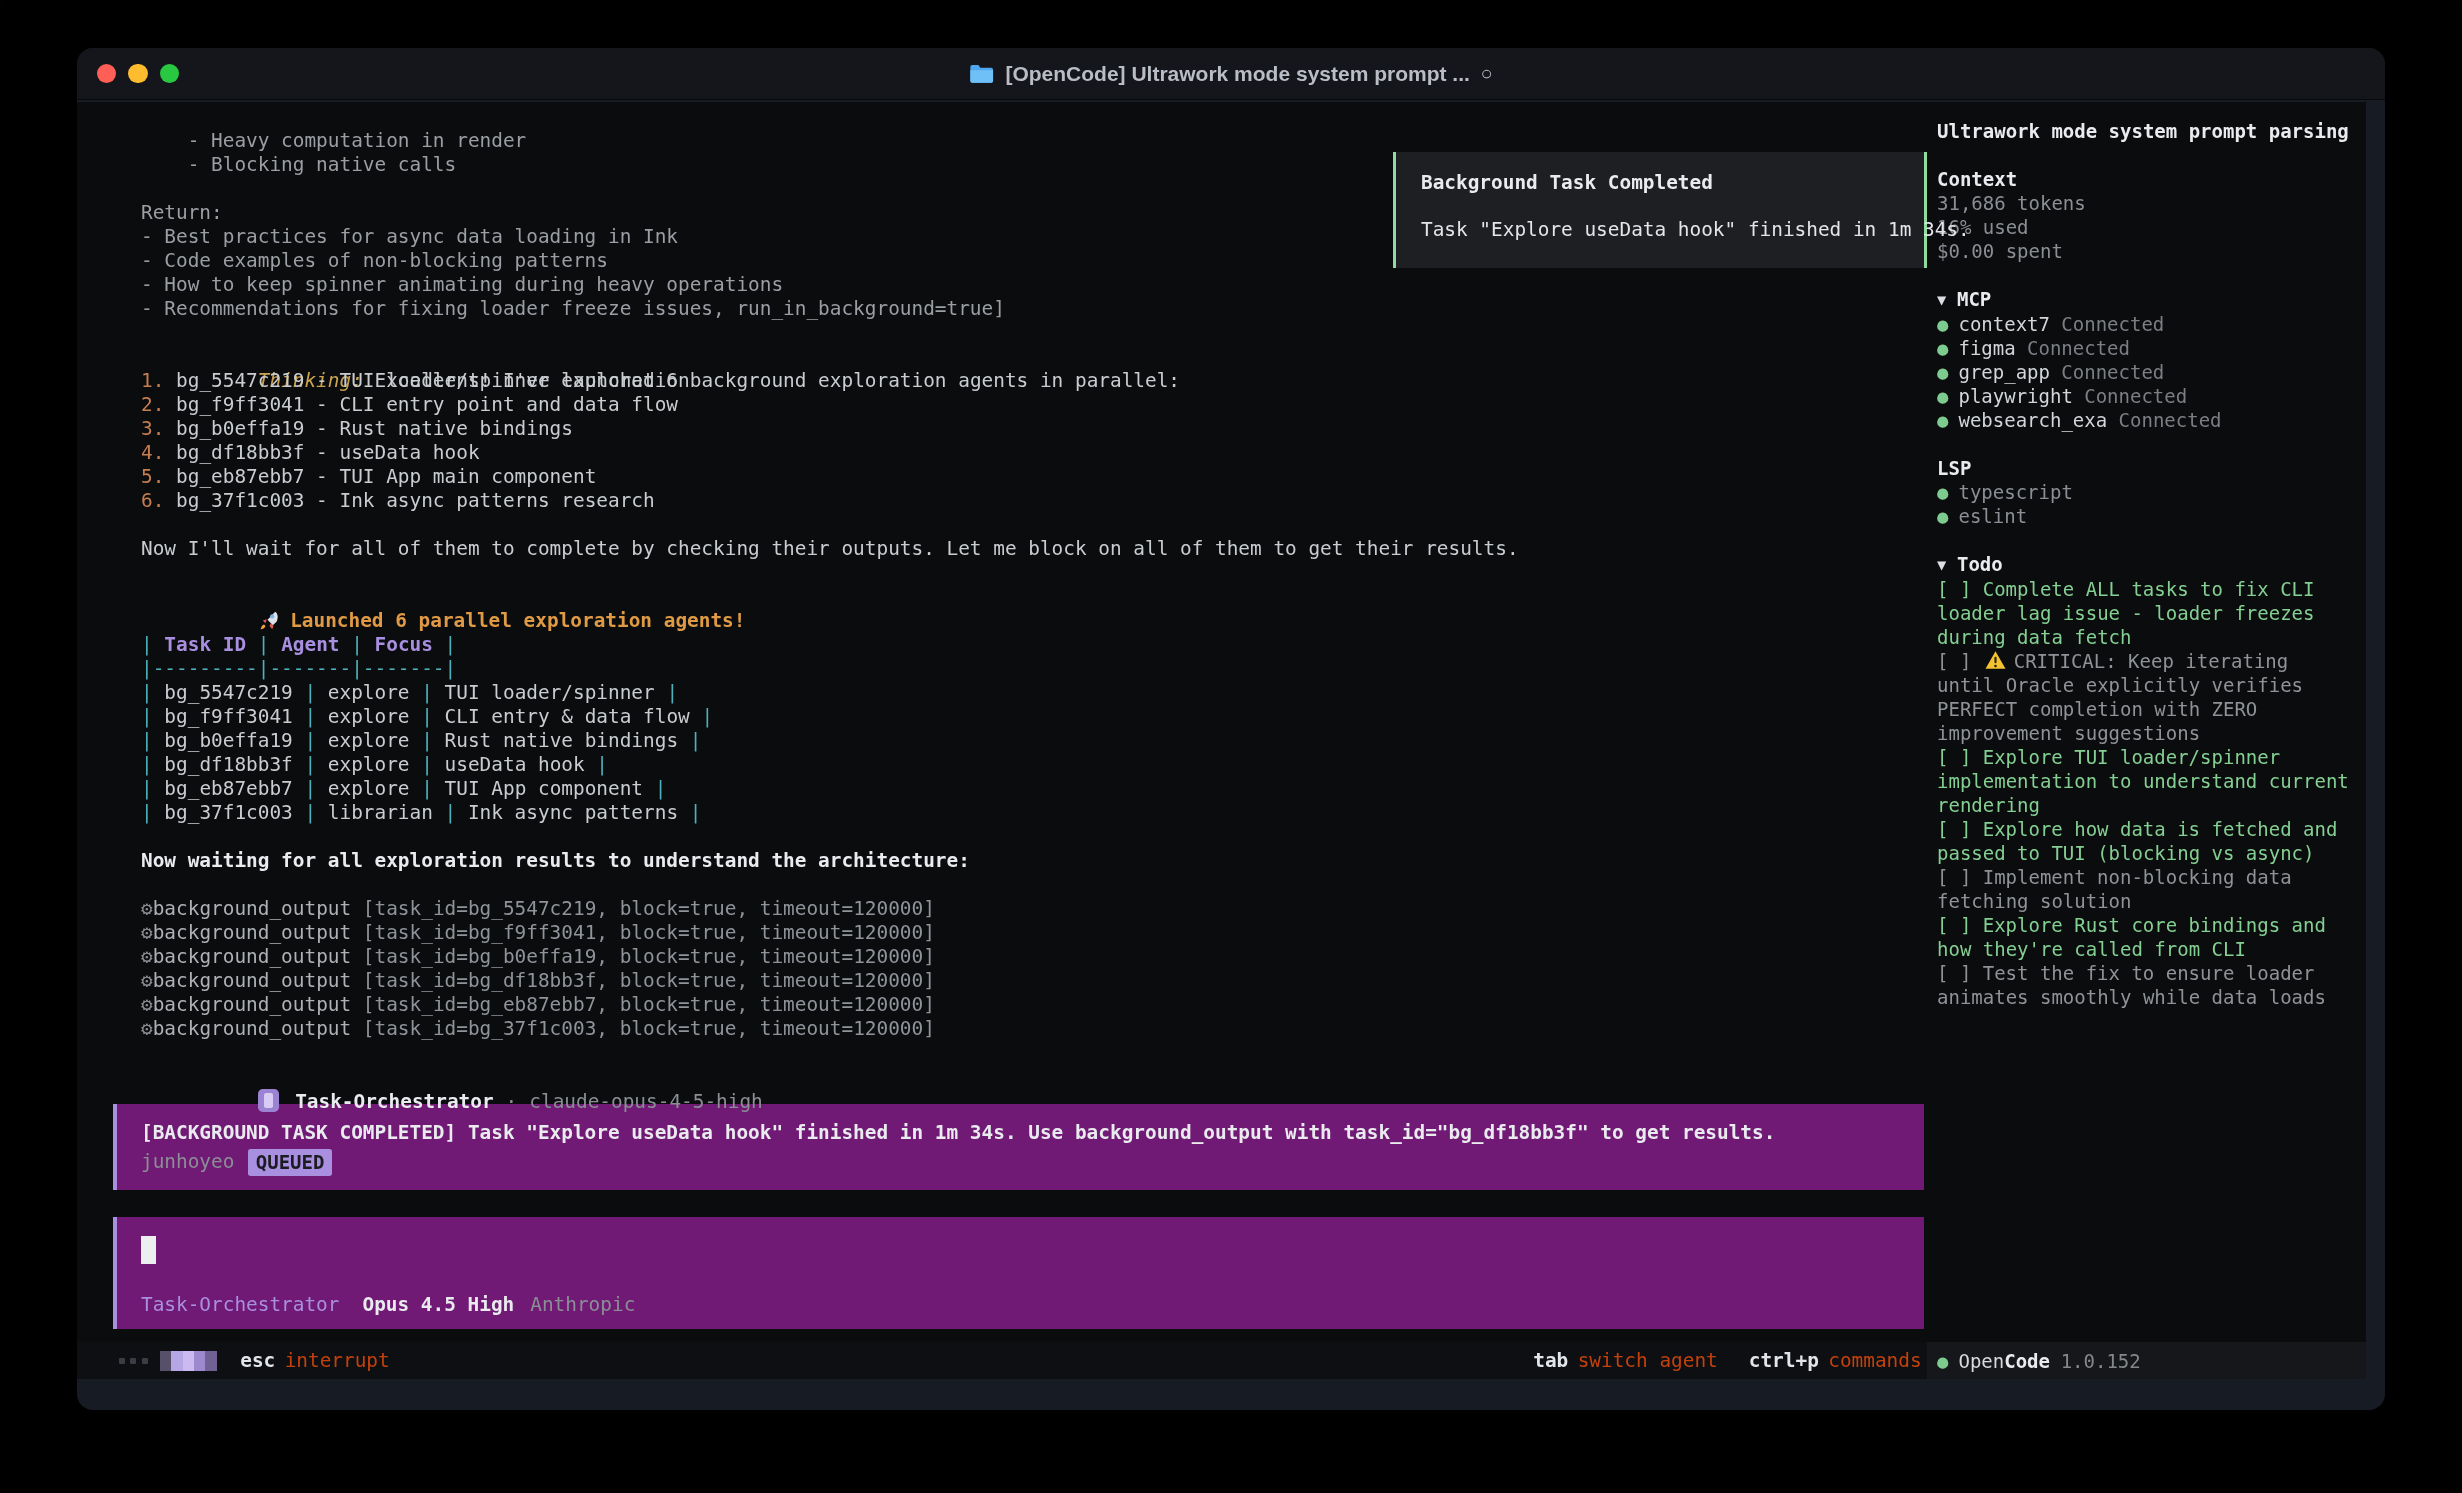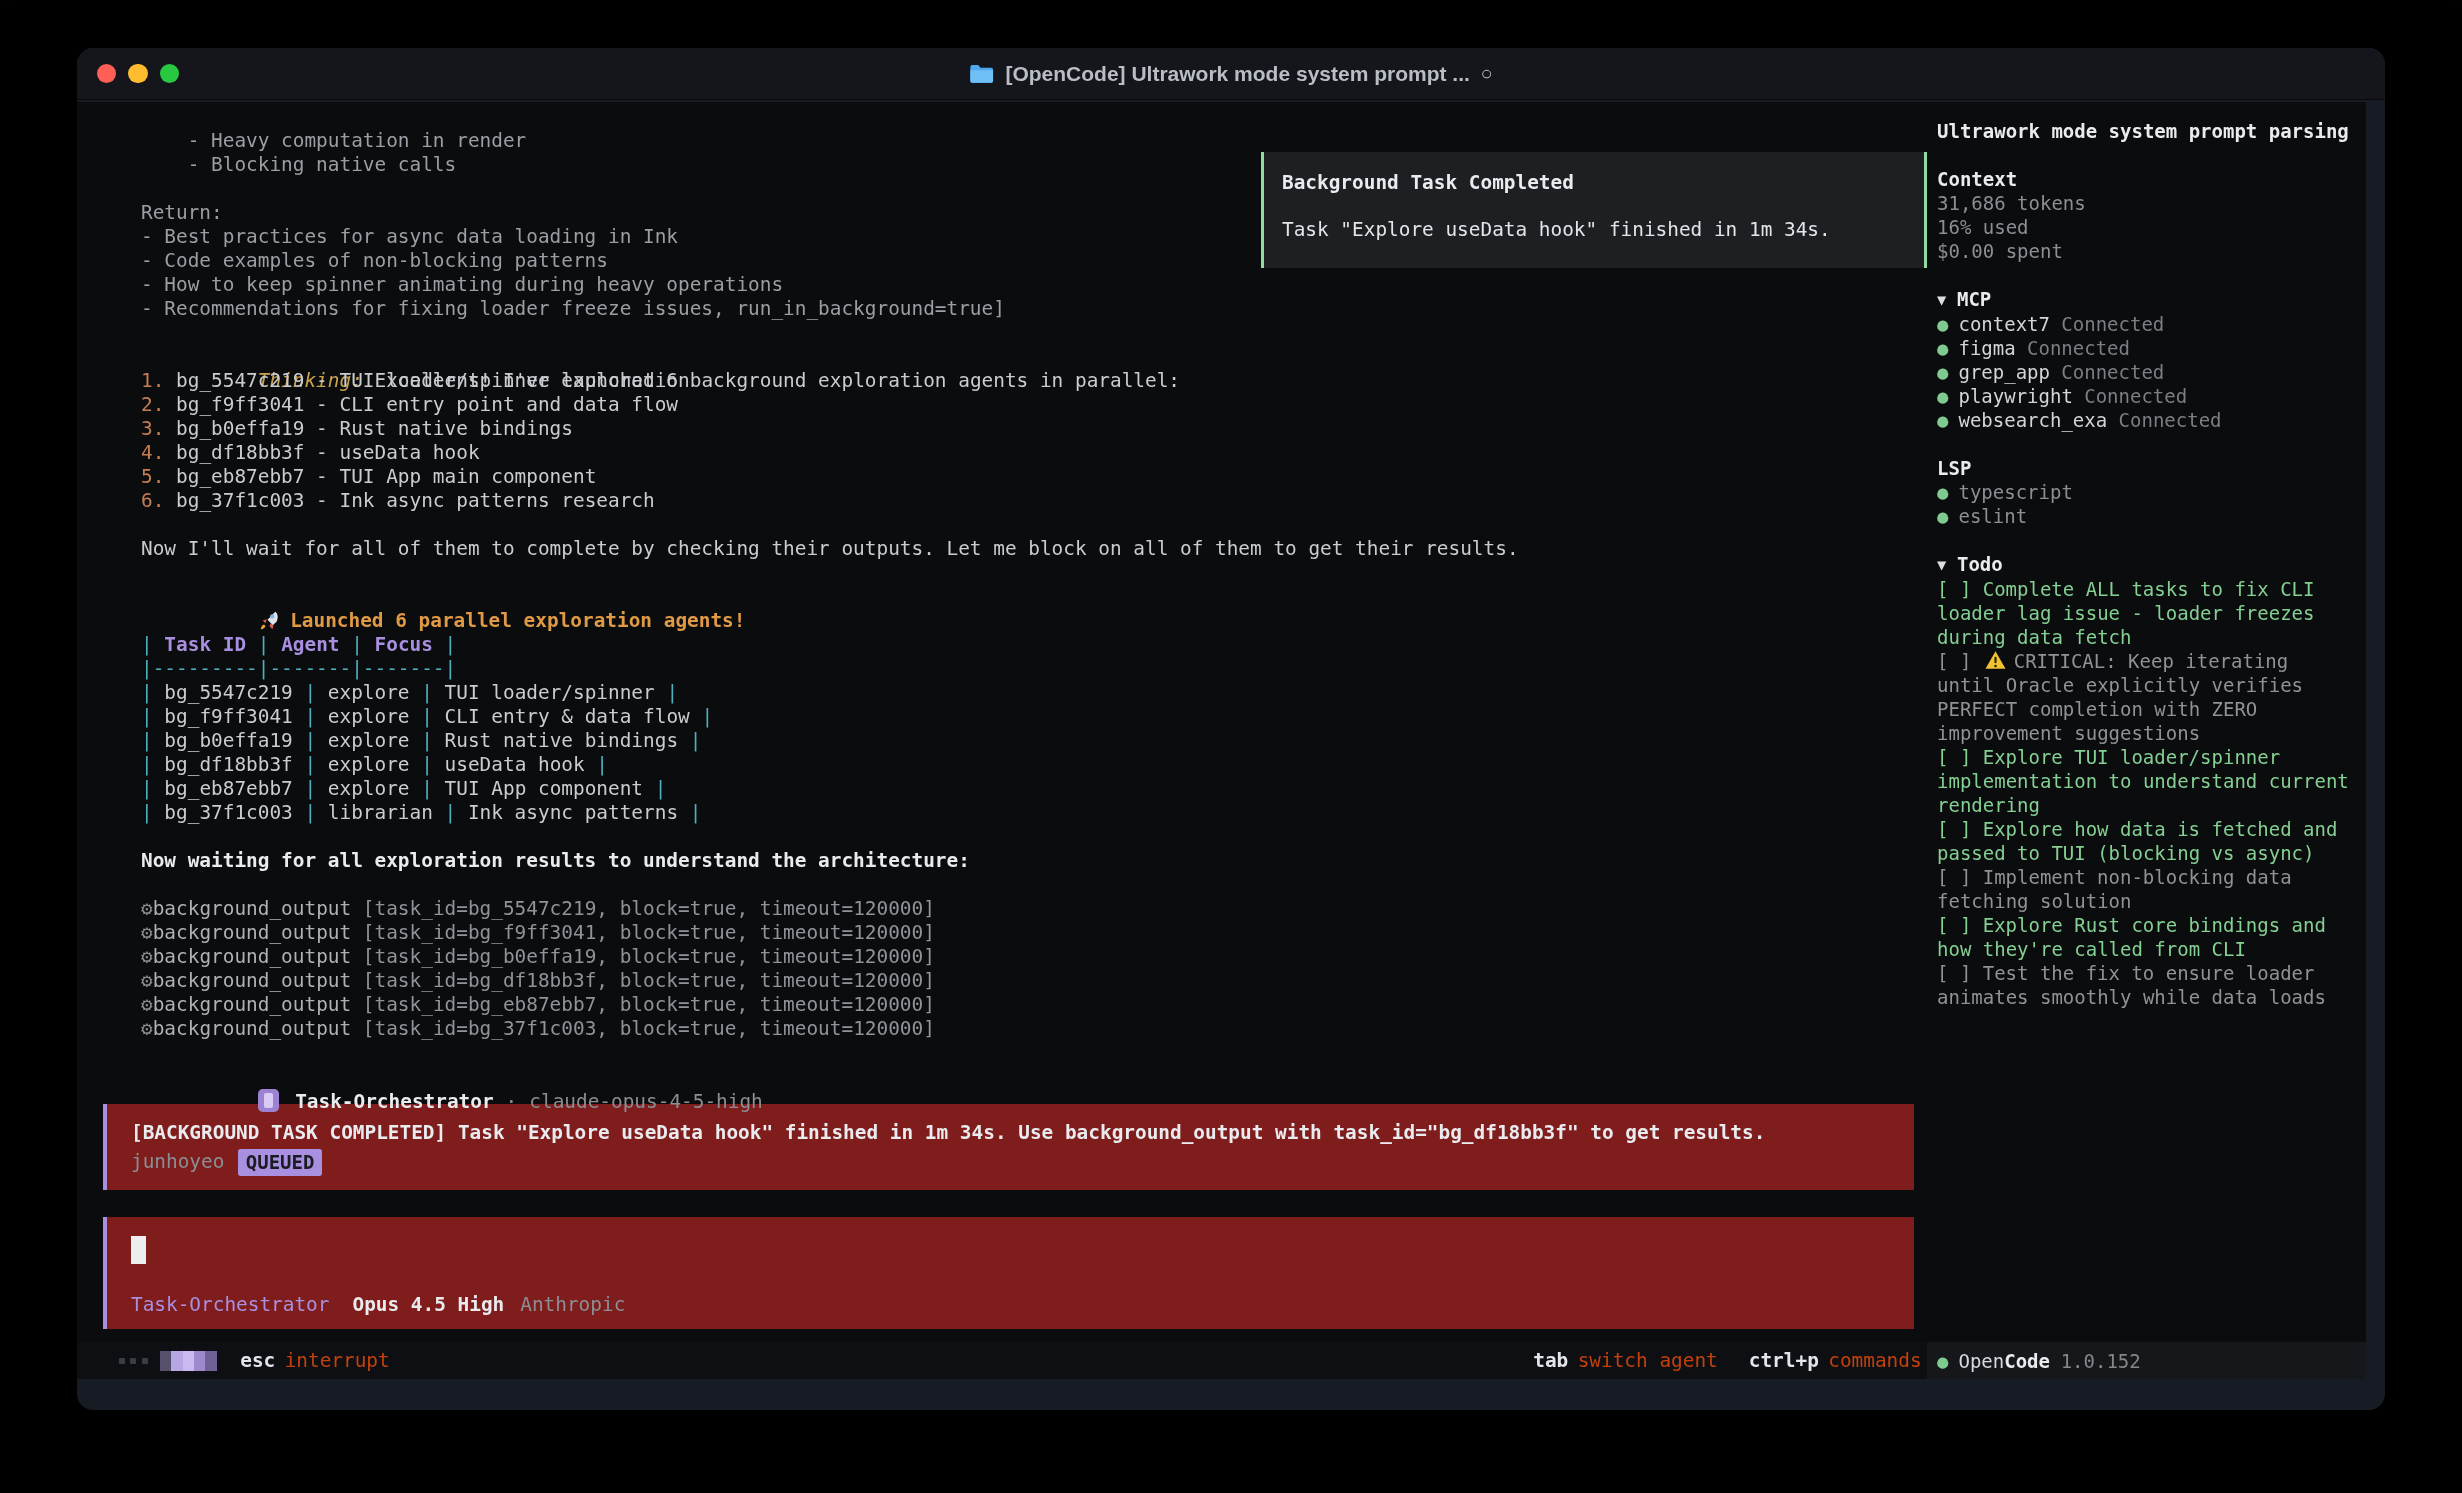--- a/index.html
+++ b/index.html
@@ -42,41 +42,41 @@
   .args   { color:#8f939a; }
   .tool   { color:#aeb1b6; }
   .thead  { color:#a98fe0; font-weight:bold; }
 
   .orch-icon { display:inline-block; width:21.4px; height:23px; border-radius:4.7px;
     background:#9b82d2; position:relative; vertical-align:-4px; margin-right:16px; }
   .orch-icon::after { content:''; position:absolute; left:6px; top:4px; width:9.4px; height:14.7px;
     border-radius:2px; background:#d8cbf4; }
 
   
-  .box { margin-left:26px; width:1811px; background:#7f1d1d;
+  .box { margin-left:36px; width:1811px; background:#701a75;
     border-left:4.7px solid #a98fe0; }
   .completed-box { margin-top:14.7px; padding:17.4px 0 16px 24px; }
   .completed-line { height:24px; line-height:24px; white-space:pre; color:#e9ebef; font-weight:bold; }
   .user-row { margin-top:5.4px; height:24px; line-height:24px; display:flex; align-items:center; }
   .user-name { color:#8b8f95; margin-right:13.4px; }
   .badge { background:#a98fe0; color:#1b1c21; font-weight:bold; padding:0.7px 8px 2px 8px;
     border-radius:2.7px; font-size:19px; }
 
   .input-box { margin-top:27px; height:112px; padding:19px 0 12px 24px;
     display:flex; flex-direction:column; justify-content:space-between; }
   .cursor { width:14.7px; height:28px; background:#eceef0; }
   .agent-row { display:flex; align-items:center; height:24px; line-height:24px; }
   .agent-name { color:#a98fe0; }
   .agent-model { color:#e9ebef; font-weight:bold; margin-left:23px; }
   .agent-provider { color:#8b8f95; margin-left:16px; }
 
   
-  .notif { position:absolute; top:50px; right:0; width:666px; height:116px;
+  .notif { position:absolute; top:50px; right:0; width:534px; height:116px;
     background:#1d1f23; border-left:3.3px solid #8fdba0; border-right:3.3px solid #8fdba0;
-    padding:19px 0 0 18px; z-index:5; }
+    padding:19px 0 0 25px; z-index:5; }
   .notif-title { height:24px; line-height:24px; white-space:pre; color:#e9ebef; font-weight:bold; font-size:19.4px; }
   .notif-body  { margin-top:23px; height:24px; line-height:24px; white-space:pre; color:#e3e5e9; font-size:19.4px; }
 
   
   .statusrow { height:37px; display:flex; align-items:center; padding-left:42px; font-size:19.4px; background:#0e0f12; }
   .spinner { display:flex; align-items:center; }
   .spin-dot { width:6px; height:6px; border-radius:1.3px; background:#3c3c44; margin-right:5.4px; }
   .spin-block { width:11.4px; height:20px; }
   .key { color:#e2e5e9; font-weight:bold; }
   .klabel { color:#c2410c; margin-left:9.4px; }

